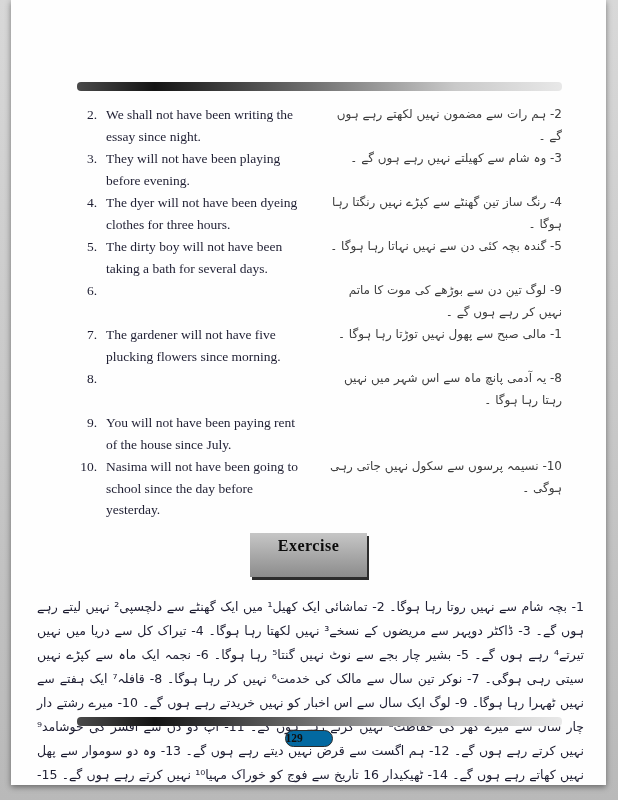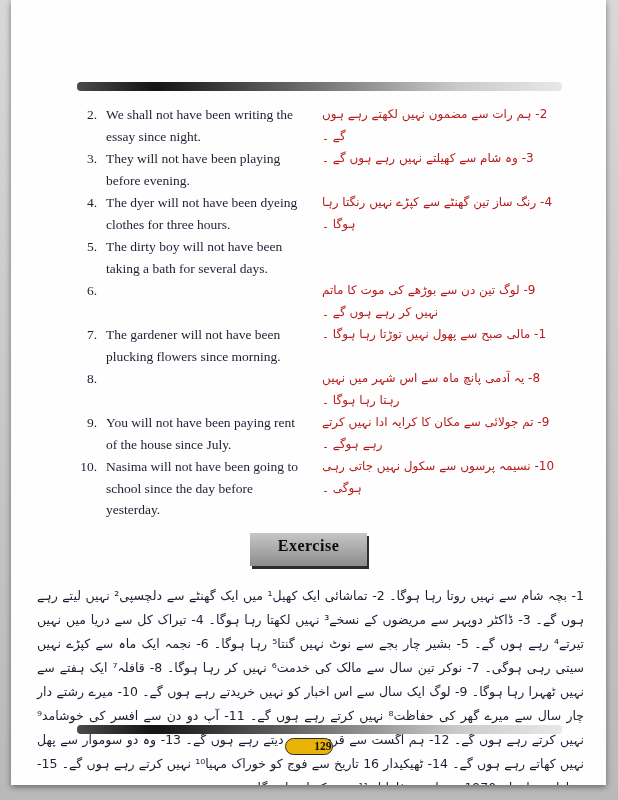--- a/index.html
+++ b/index.html
@@ -37,52 +37,52 @@
     margin-bottom: 1px;
   }
   .en {
     display: flex; width: 228px;
     font: 13.5px/21.5px "Liberation Serif", serif;
     color: #1e1e32;
   }
   .en-num { flex: none; width: 22px; text-align: right; margin-right: 9px; }
   .en-text { flex: 1; }
   .ur {
-    width: 240px; direction: rtl; text-align: left;
+    width: 240px; direction: rtl; text-align: right;
     font: 12px/21.5px "DejaVu Sans", sans-serif;
-    color: #b91c1c;
+    color: #404040;
   }
 
   
   .exercise-box {
     width: max-content;
     margin: 12px auto 18px;
-    padding: 2px 28px 9px;
+    padding: 2px 28px 20px;
     background: linear-gradient(180deg, #c6c6c6, #8c8c8c);
     box-shadow: 2px 3px 0 #2d2d2d;
     font: bold 16px/22px "Liberation Serif", serif;
     color: #0b0b0b;
     letter-spacing: .5px;
   }
 
   
   .exercise {
     margin: 2px 22px 0 26px;
     direction: rtl;
     text-align: justify;
     font: 12.5px/24px "DejaVu Sans", sans-serif;
     color: #1e1e32;
   }
 
   
   .footer { position: absolute; left: 0; right: 0; bottom: 26px; }
   .page-badge {
-    width: 46px; margin: 4px auto 4px;
+    width: 46px; margin: 4px auto 12px;
     border: 1.5px solid #2b2b2b; border-radius: 9px;
-    background: #eab308; text-align: right;
+    background: #0369a1; text-align: left;
     font: bold 11.5px/15px "Liberation Serif", serif;
     color: #101010;
   }
 </style>
 </head>
 <body>
 
 <div class="scan-frame">
   <div class="page">
 
@@ -112,50 +112,50 @@
           <span class="en-text">The dyer will not have been dyeing clothes for three hours.</span>
         </div>
         <div class="ur" dir="rtl">4- رنگ ساز تین گھنٹے سے کپڑے نہیں رنگتا رہا ہوگا ۔</div>
       </div>
 
       <div class="item-row">
         <div class="en">
           <span class="en-num">5.</span>
           <span class="en-text">The dirty boy will not have been taking a bath for several days.</span>
         </div>
+        <div class="ur" dir="rtl">5- گندہ بچہ کئی دن سے نہیں نہاتا رہا ہوگا ۔</div>
       </div>
 
       <div class="item-row">
         <div class="en">
           <span class="en-num">6.</span>
         </div>
         <div class="ur" dir="rtl">9- لوگ تین دن سے بوڑھے کی موت کا ماتم نہیں کر رہے ہوں گے ۔</div>
       </div>
 
       <div class="item-row">
         <div class="en">
           <span class="en-num">7.</span>
-          <span class="en-text">The gardener will not have been plucking flowers since morning.</span>
+          <span class="en-text">The gardener will not have five plucking flowers since morning.</span>
         </div>
         <div class="ur" dir="rtl">1- مالی صبح سے پھول نہیں توڑتا رہا ہوگا ۔</div>
       </div>
 
       <div class="item-row">
         <div class="en">
           <span class="en-num">8.</span>
         </div>
         <div class="ur" dir="rtl">8- یہ آدمی پانچ ماہ سے اس شہر میں نہیں رہتا رہا ہوگا ۔</div>
       </div>
 
       <div class="item-row">
         <div class="en">
           <span class="en-num">9.</span>
           <span class="en-text">You will not have been paying rent of the house since July.</span>
         </div>
-        <div class="ur" dir="rtl">9- تم جولائی سے مکان کا کرایہ ادا نہیں کرتے رہے ہوگے ۔</div>
       </div>
 
       <div class="item-row">
         <div class="en">
           <span class="en-num">10.</span>
           <span class="en-text">Nasima will not have been going to school since the day before yesterday.</span>
         </div>
         <div class="ur" dir="rtl">10- نسیمہ پرسوں سے سکول نہیں جاتی رہی ہوگی ۔</div>
       </div>
 

